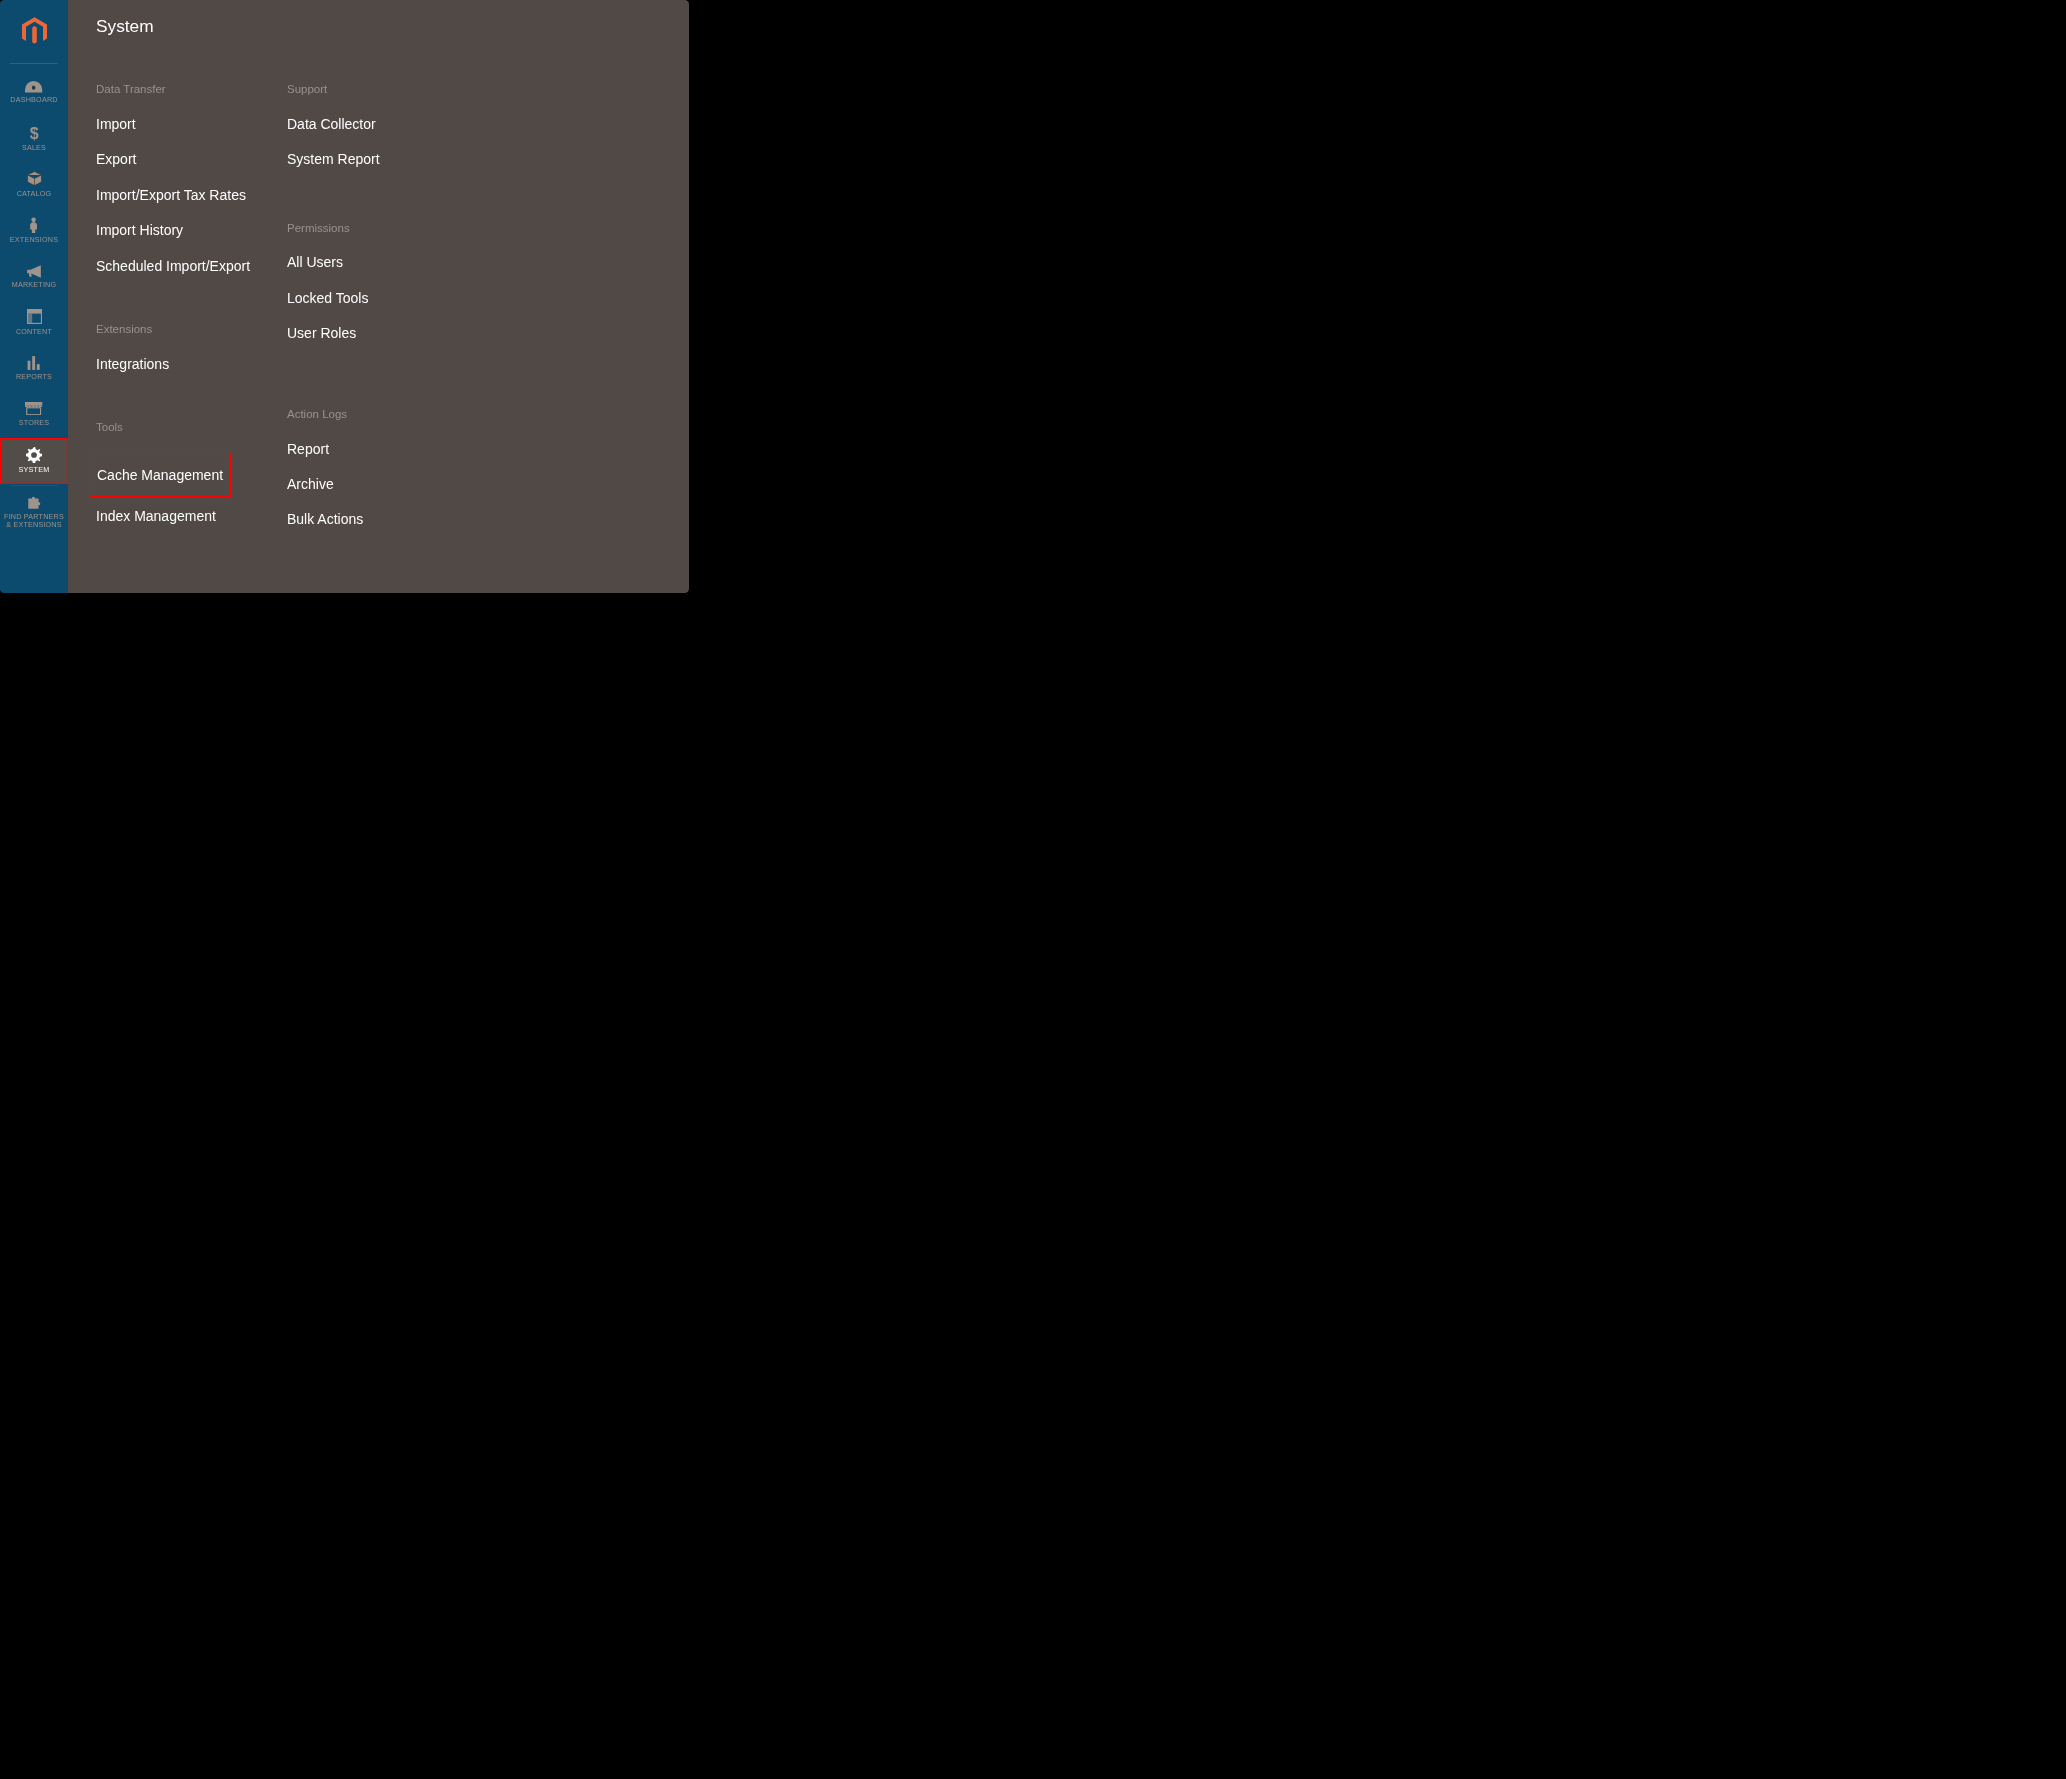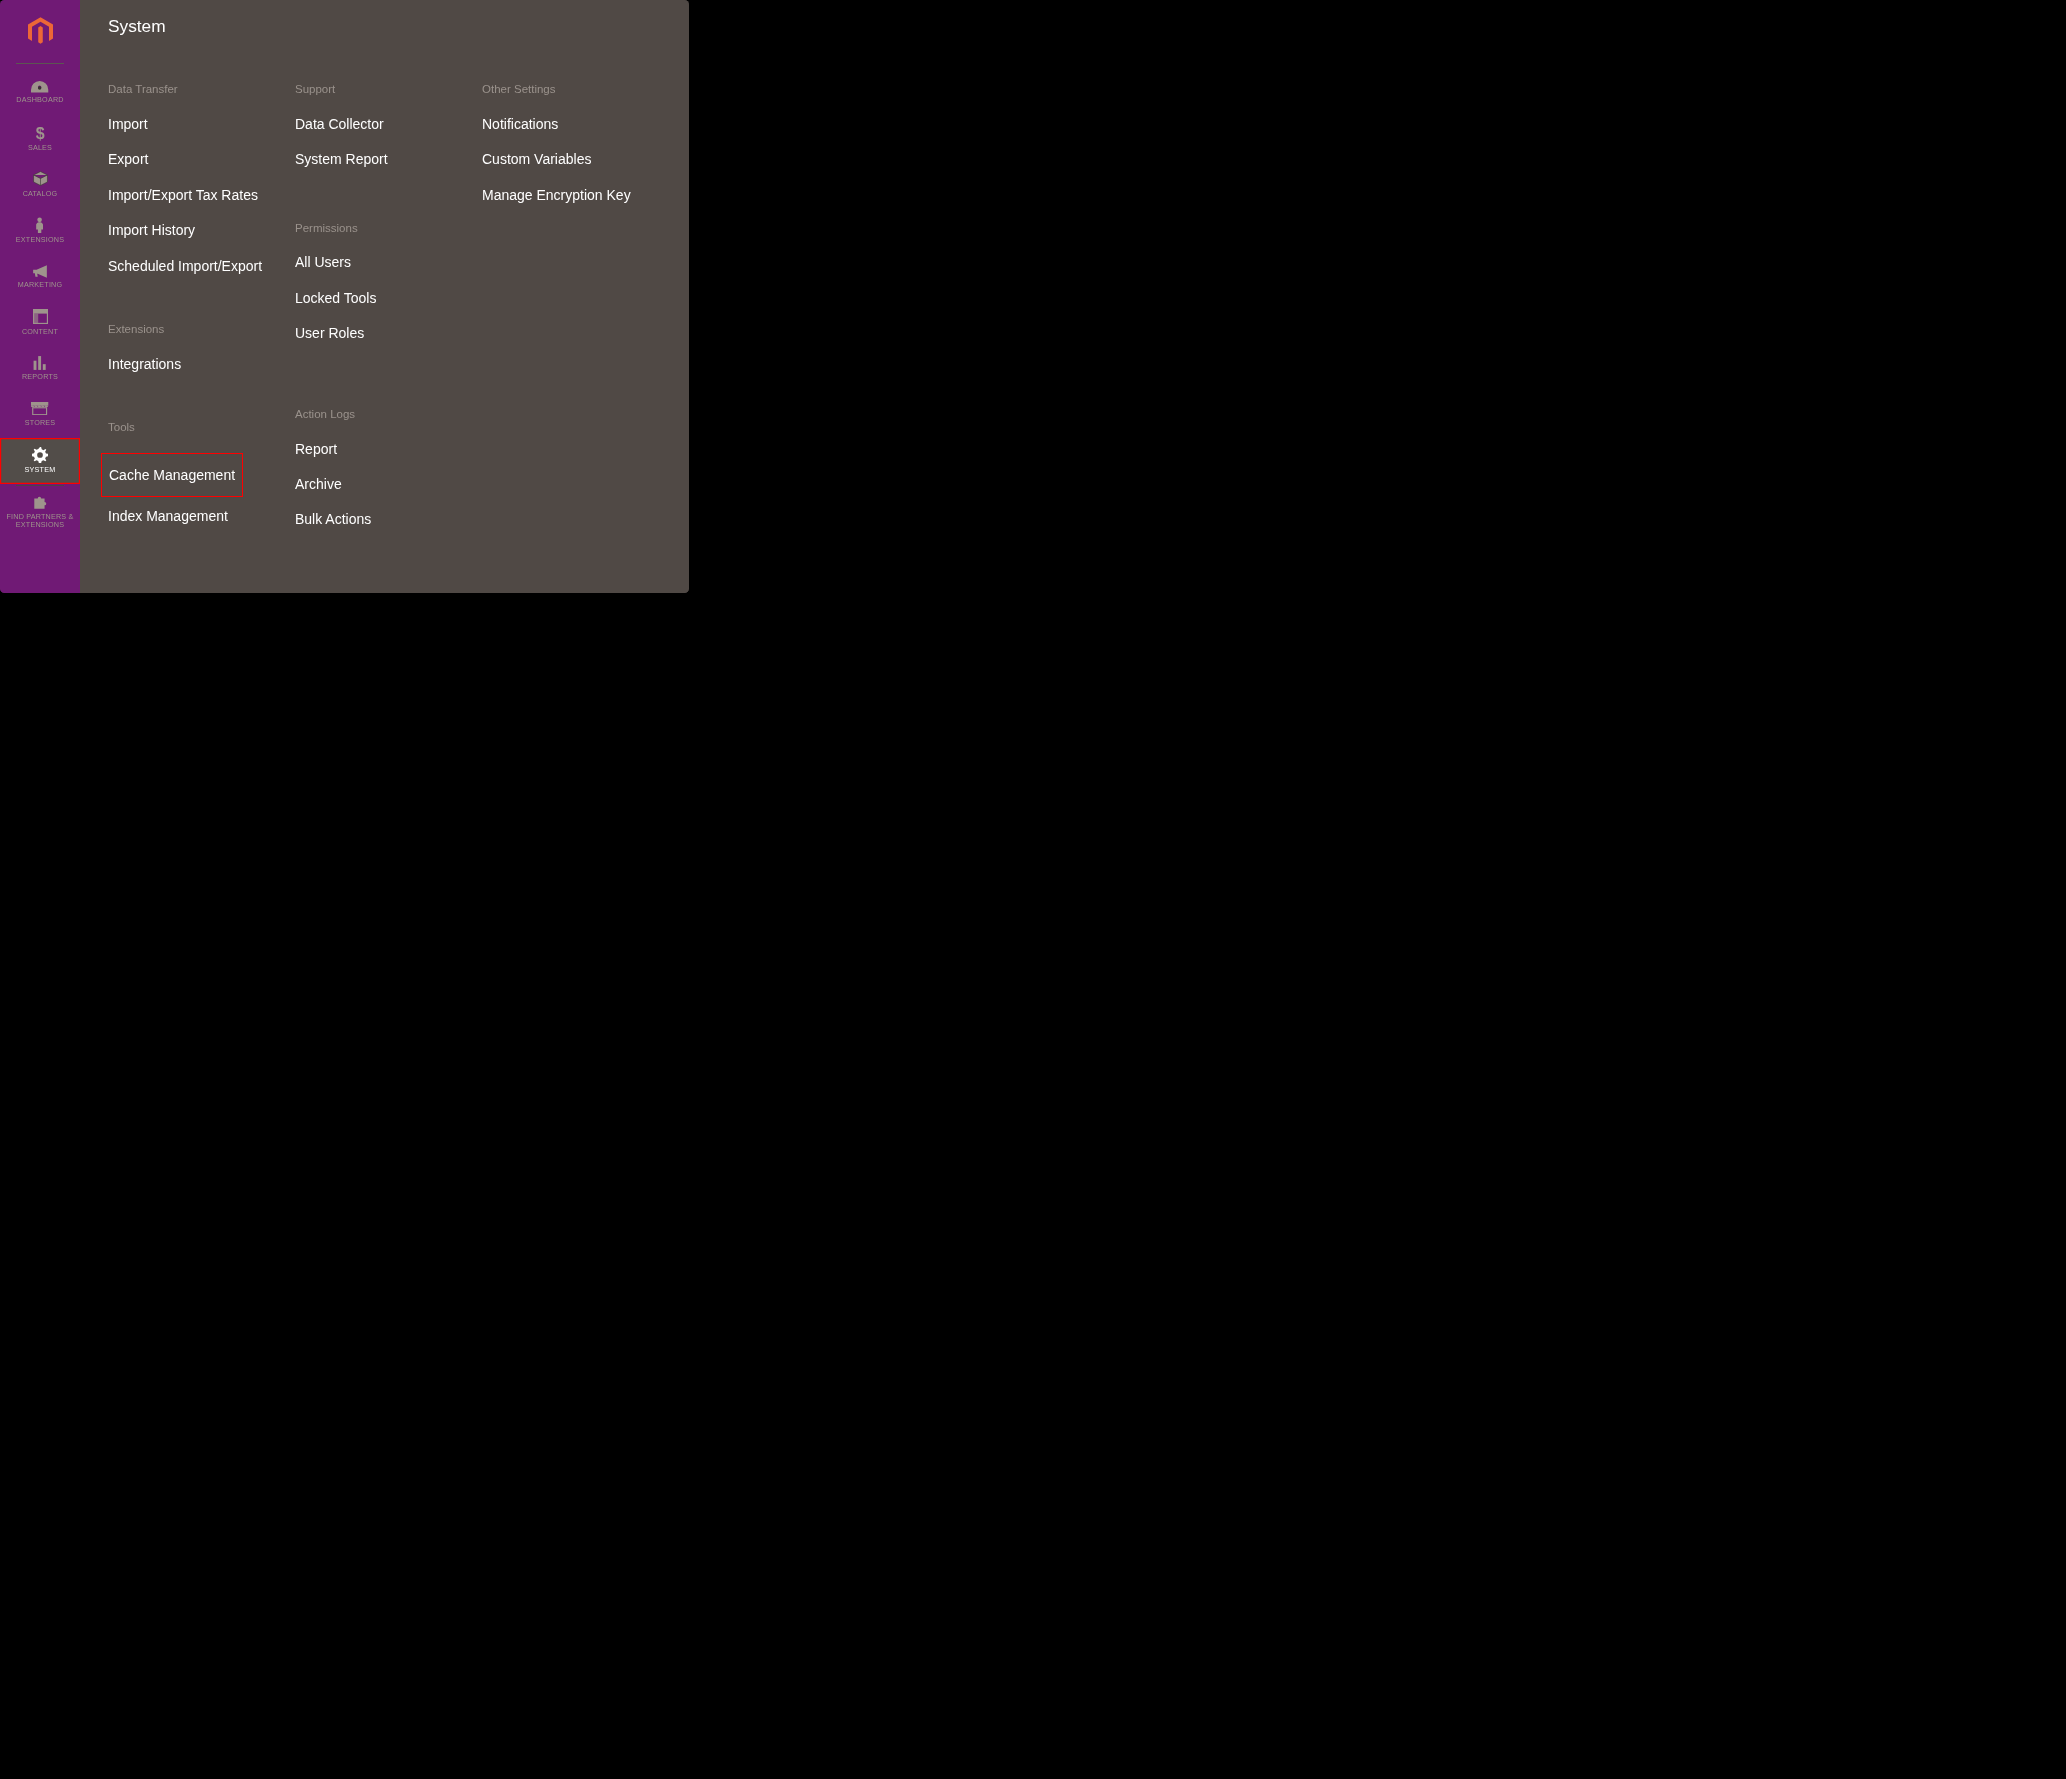--- a/index.html
+++ b/index.html
@@ -12,22 +12,22 @@
   .app {
     display: flex;
     width: 689px;
     height: 593px;
     background: #373330;
     border-radius: 4.6px;
     overflow: hidden;
   }
   
   .sidebar {
-    width: 80px;
-    background: #701a75;
+    width: 68px;
+    background: #0c4a6e;
     display: flex;
     flex-direction: column;
     align-items: center;
     padding-top: 17.3px;
     flex-shrink: 0;
   }
   .logo-wrap {
     padding-bottom: 11.5px;
     margin-bottom: 3.5px;
   }
@@ -281,25 +281,17 @@
           <a class="menu-link">User Roles</a>
         </div>
         <div class="group" style="margin-top:17.3px">
           <div class="group-title">Action Logs</div>
           <a class="menu-link">Report</a>
           <a class="menu-link">Archive</a>
           <a class="menu-link">Bulk Actions</a>
         </div>
       </div>
 
-      <div class="col">
-        <div class="group">
-          <div class="group-title">Other Settings</div>
-          <a class="menu-link">Notifications</a>
-          <a class="menu-link">Custom Variables</a>
-          <a class="menu-link">Manage Encryption Key</a>
-        </div>
-      </div>
 
     </div>
   </div>
 </div>
 
 
 </body></html>

